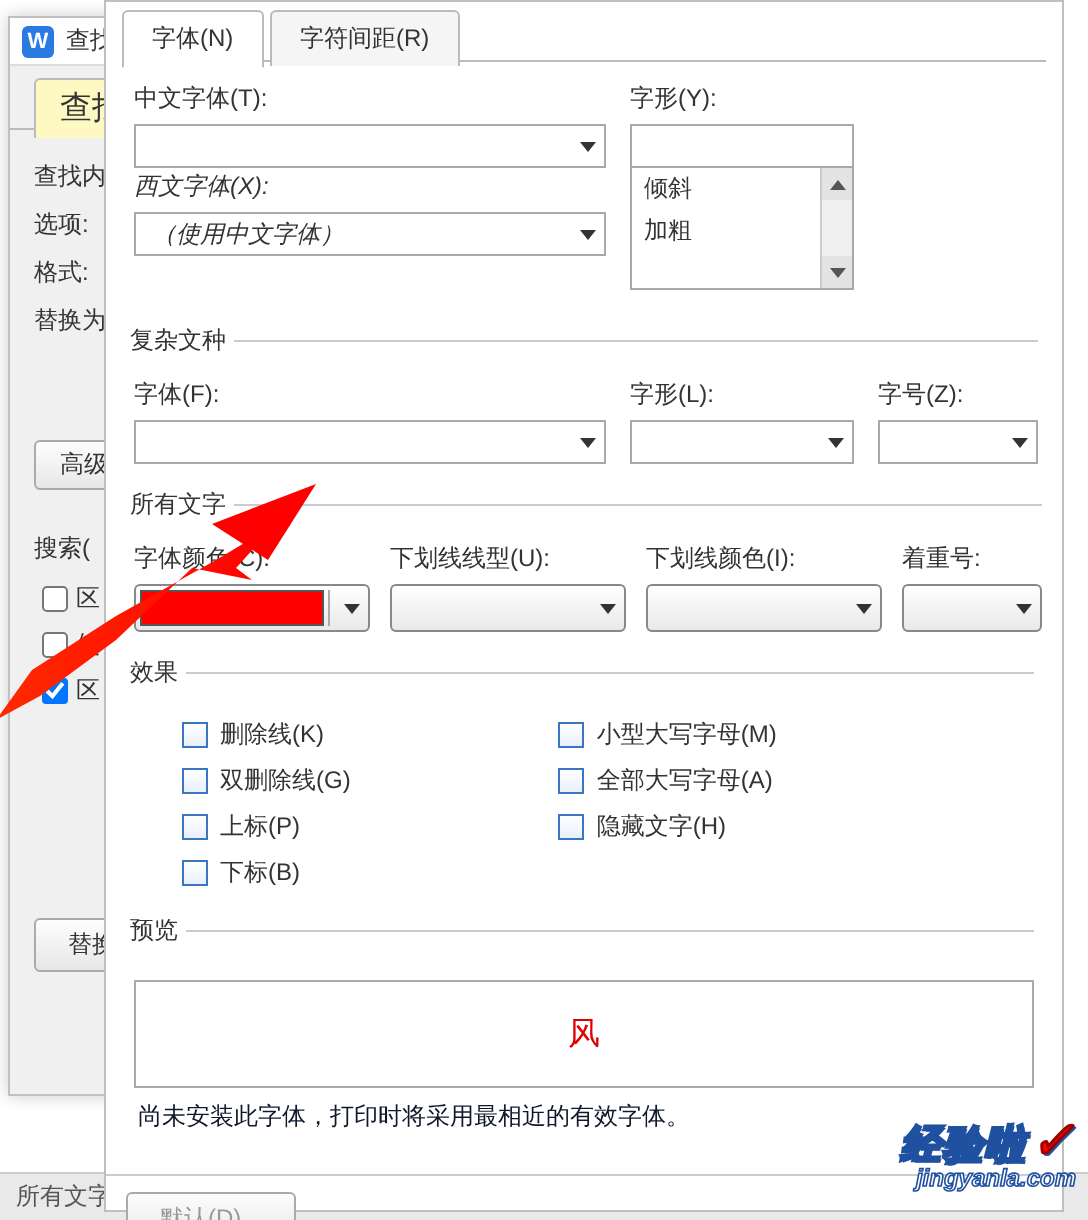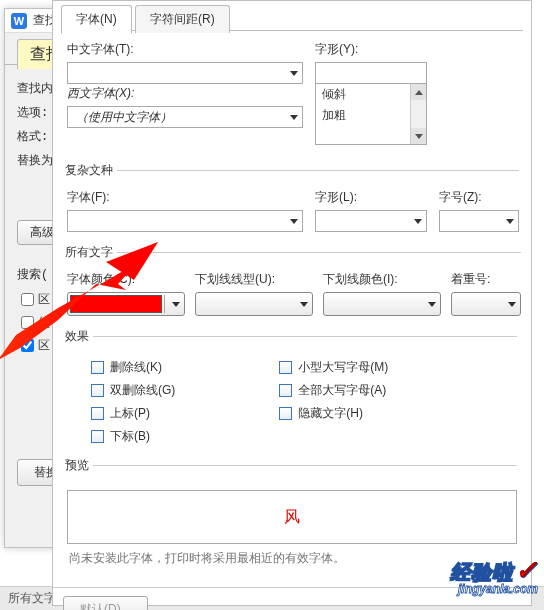--- a/index.html
+++ b/index.html
@@ -62,21 +62,20 @@
     font-size: 16px;
   }
   .bg-body {
     padding: 8px 12px;
   }
   .bg-row { margin: 7px 0; display:flex; align-items:center;}
   .bg-row label { font-size: 12px; color:#333; }
   .bg-field {
     width: 60px;
     display: inline-block;
-    font-family: Liberation Mono, monospace;
   }
   .bg-btn {
     display:inline-block;
     border:1px solid #aaa;
     background: linear-gradient(#fdfdfd,#e7e7e7);
     padding: 3px 12px;
     border-radius:3px;
     font-size:12px;
     margin-top: 4px;
   }
@@ -244,21 +243,21 @@
     margin-left: 24px;
   }
 
   .preview-box {
     border:1px solid #aaa;
     height:54px;
     margin: 6px 0 4px 0;
     display:flex; align-items:center; justify-content:center;
   }
   .preview-text { font-family: "SimSun", serif; font-size:16px; color:#e00000; }
-  .note { font-size:12px; color:#737373; margin: 6px 0 10px 2px; }
+  .note { font-size:12px; color:#0f172a; margin: 6px 0 10px 2px; }
 
   .dlg-buttons {
     border-top:1px solid #ccc;
     padding: 8px 10px 0 10px;
     display:flex;
   }
   .btn {
     border:1px solid #aaa;
     background: linear-gradient(#fdfdfd,#e5e5e5);
     padding: 4px 16px;

